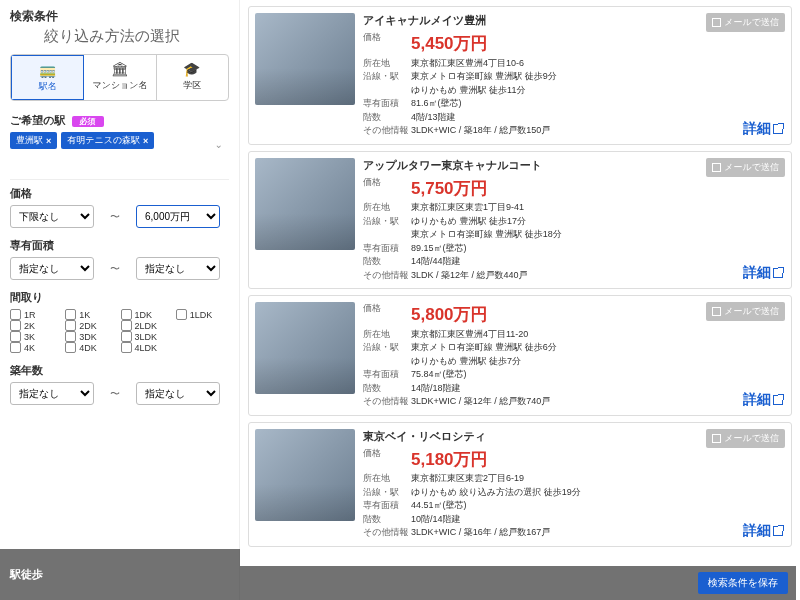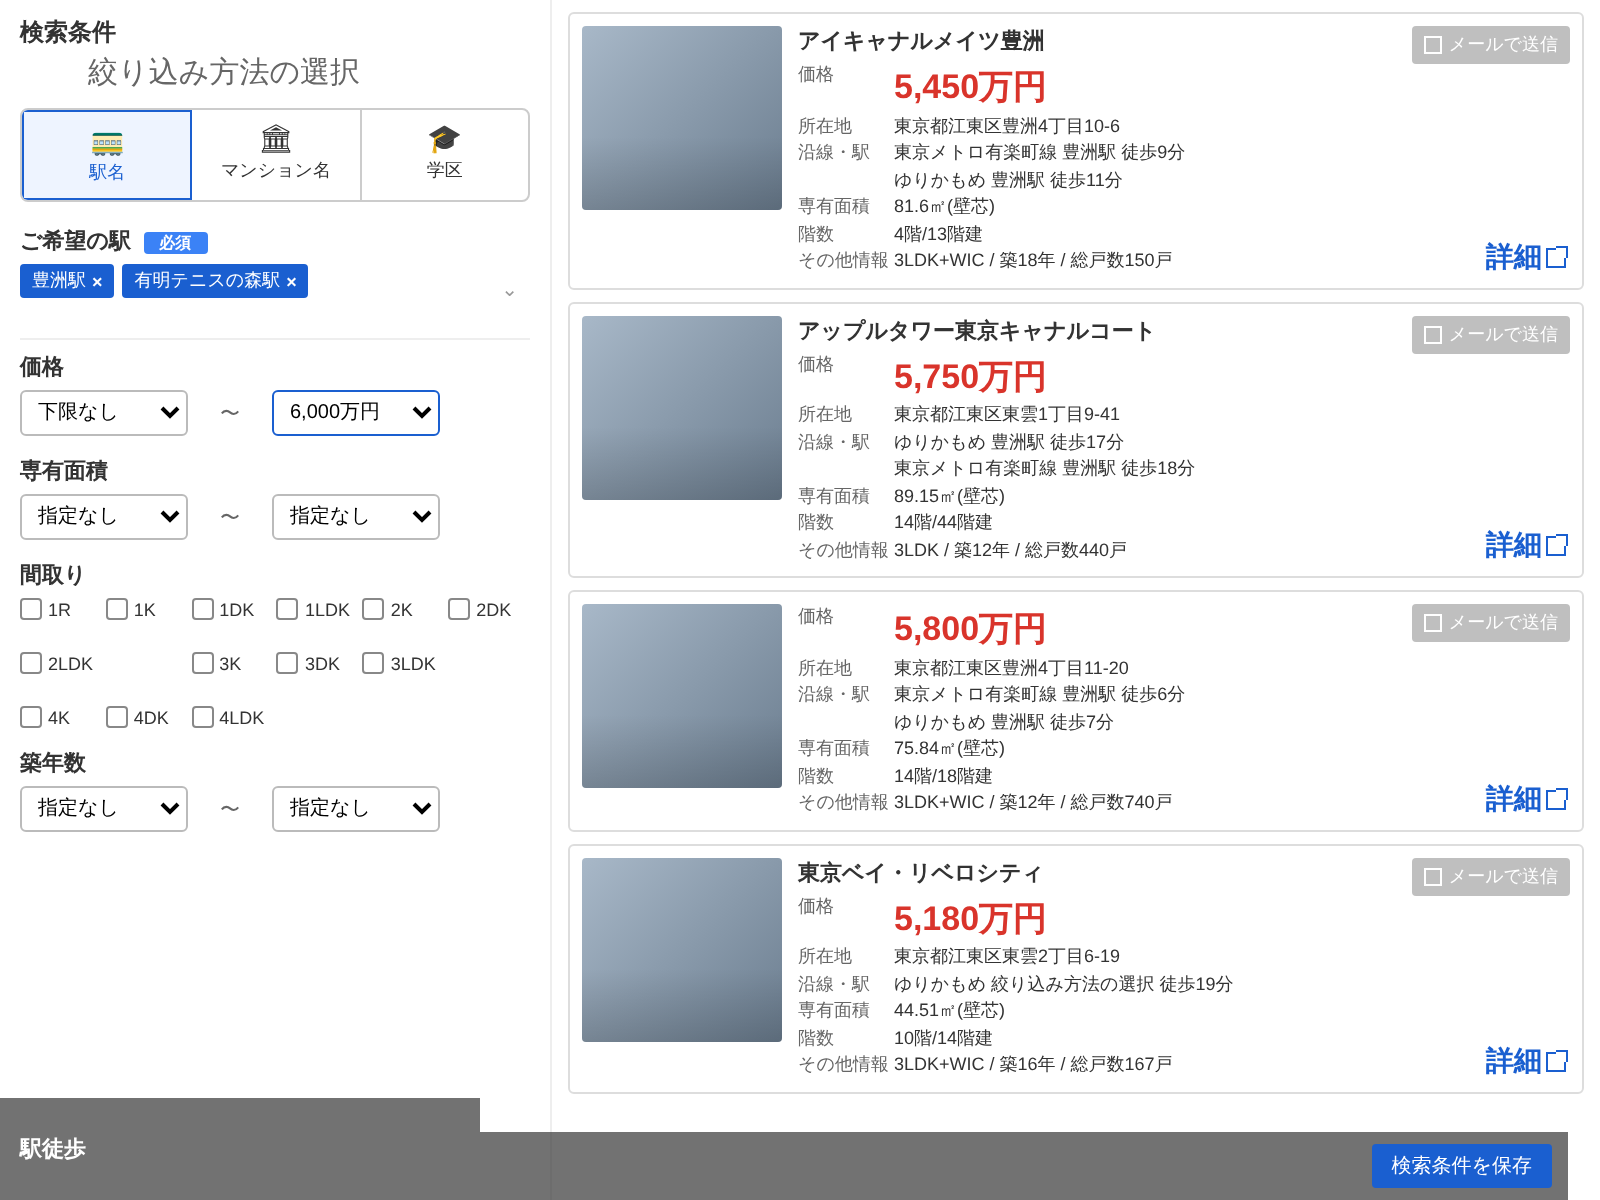--- a/index.html
+++ b/index.html
@@ -1,63 +1,63 @@
 <!DOCTYPE html>
 <html><head>
 <meta charset="utf-8">
 <style>
 * { box-sizing: border-box; margin: 0; padding: 0; font-family: "Hiragino Sans", "Meiryo", sans-serif; }
 body { background: #fff; width: 800px; height: 600px; overflow: hidden; font-size: 10px; color: #333; }
 .container { display: flex; height: 100%; }
-.sidebar { width: 276px; padding: 8px 10px; border-right: 1px solid #eee; overflow: hidden; }
+.sidebar { width: 240px; padding: 8px 10px; border-right: 1px solid #eee; overflow: hidden; }
 .main { flex: 1; padding: 6px 8px; overflow: hidden; position: relative; }
 
 .search-title { font-size: 12px; font-weight: bold; margin-bottom: 2px; }
 .search-sub { font-size: 15px; color: #666; margin-bottom: 8px; margin-left: 34px; }
 
 .tabs { display: flex; border: 1px solid #ccc; border-radius: 4px; overflow: hidden; margin-bottom: 12px; }
 .tab { flex: 1; text-align: center; padding: 6px 2px; font-size: 9px; border-right: 1px solid #ccc; cursor: pointer; }
 .tab:last-child { border-right: none; }
 .tab.active { background: #eef4ff; color: #1a5fd0; border: 1px solid #1a5fd0; }
 .tab-icon { display: block; font-size: 14px; margin-bottom: 2px; }
 
 .section-label { font-size: 11px; font-weight: bold; margin: 6px 0 4px; }
-.required { background: #3b82f6; color: #fff; font-size: 8px; padding: 1px 8px; border-radius: 2px; margin-left: 3px; vertical-align: middle; }
+.required { background: #d946ef; color: #fff; font-size: 8px; padding: 1px 8px; border-radius: 2px; margin-left: 3px; vertical-align: middle; }
 
 .tags { display: flex; gap: 4px; flex-wrap: wrap; margin-bottom: 8px; }
 .tag { background: #1a5fd0; color: #fff; padding: 2px 6px; border-radius: 2px; font-size: 9px; display: flex; align-items: center; gap: 3px; }
 .tag-x { font-weight: bold; cursor: pointer; }
 .tag-chevron { margin-left: auto; color: #999; padding: 2px 6px; }
-.tag-row { display:flex; align-items:center; border-bottom:1px solid #eee; padding-bottom:12px;}
+.tag-row { display:flex; align-items:center; border-bottom:1px solid #eee; padding-bottom:22px;}
 
 .range-row { display: flex; align-items: center; gap: 16px; margin-bottom: 10px; }
 .select { border: 1px solid #bbb; border-radius: 3px; padding: 4px; font-size: 10px; background: #fff; width: 84px; }
 .select.highlight { border: 1.5px solid #1a5fd0; }
 .tilde { color: #666; }
 
-.checks { display: grid; grid-template-columns: repeat(6, 1fr); gap: 16px 2px; margin-bottom: 10px; }
+.checks { display: grid; grid-template-columns: repeat(4, 1fr); gap: 0 2px; margin-bottom: 10px; }
 .check { display: flex; align-items: center; gap: 3px; font-size: 9px; }
 .cb { width: 11px; height: 11px; border: 1px solid #888; border-radius: 2px; }
 
 .listing { display: flex; gap: 8px; border: 1px solid #ddd; border-radius: 3px; padding: 6px; margin-bottom: 6px; position: relative; }
 .thumb { width: 100px; height: 92px; background: linear-gradient(135deg,#a8b8c8,#6b7d8f); border-radius: 2px; flex-shrink: 0; position: relative; overflow: hidden; }
 .thumb::after { content:""; position:absolute; inset:0; background: linear-gradient(transparent 60%, rgba(0,0,0,0.15)); }
 .info { flex: 1; }
 .prop-title { font-size: 11px; font-weight: bold; margin-bottom: 3px; }
 .row { display: flex; font-size: 9px; line-height: 1.5; }
 .row-label { width: 48px; color: #666; flex-shrink: 0; }
 .row-val { color: #333; }
 .price { color: #d9342b; font-weight: bold; font-size: 17px; }
 .mail-btn { position: absolute; top: 6px; right: 6px; background: #bfbfbf; color: #fff; font-size: 9px; padding: 3px 6px; border-radius: 2px; display: flex; align-items: center; gap: 3px; }
 .mail-cb { width: 9px; height: 9px; border: 1px solid #fff; }
 .detail-link { position: absolute; bottom: 6px; right: 8px; color: #1a5fd0; font-size: 14px; font-weight: bold; display:flex; align-items:center; gap:2px; }
 .ext-icon { width:10px; height:10px; border:1.5px solid #1a5fd0; position:relative; }
 .ext-icon::after { content:""; position:absolute; top:-2px; right:-2px; width:5px; height:5px; border-top:1.5px solid #1a5fd0; border-right:1.5px solid #1a5fd0; background:#fff; }
 
-.footer-bar { position: absolute; bottom: 0; left: 0; right: 16px; background: rgba(60,60,60,0.72); padding: 6px 8px; display: flex; justify-content: flex-end; }
+.footer-bar { position: absolute; bottom: 0; left: 0; right: 4px; background: rgba(60,60,60,0.72); padding: 6px 8px; display: flex; justify-content: flex-end; }
 .save-btn { background: #1a5fd0; color: #fff; padding: 4px 10px; font-size: 10px; border-radius: 2px; }
 .page-footer { position:absolute; bottom:0; left:0; width:240px; background: rgba(60,60,60,0.72); padding:18px 10px; color:#fff; font-size:11px; font-weight:bold; }
 </style>
 </head>
 <body>
 
 <div class="container">
   <div class="sidebar">
     <div class="search-title">検索条件</div>
     <div class="search-sub">絞り込み方法の選択</div>

